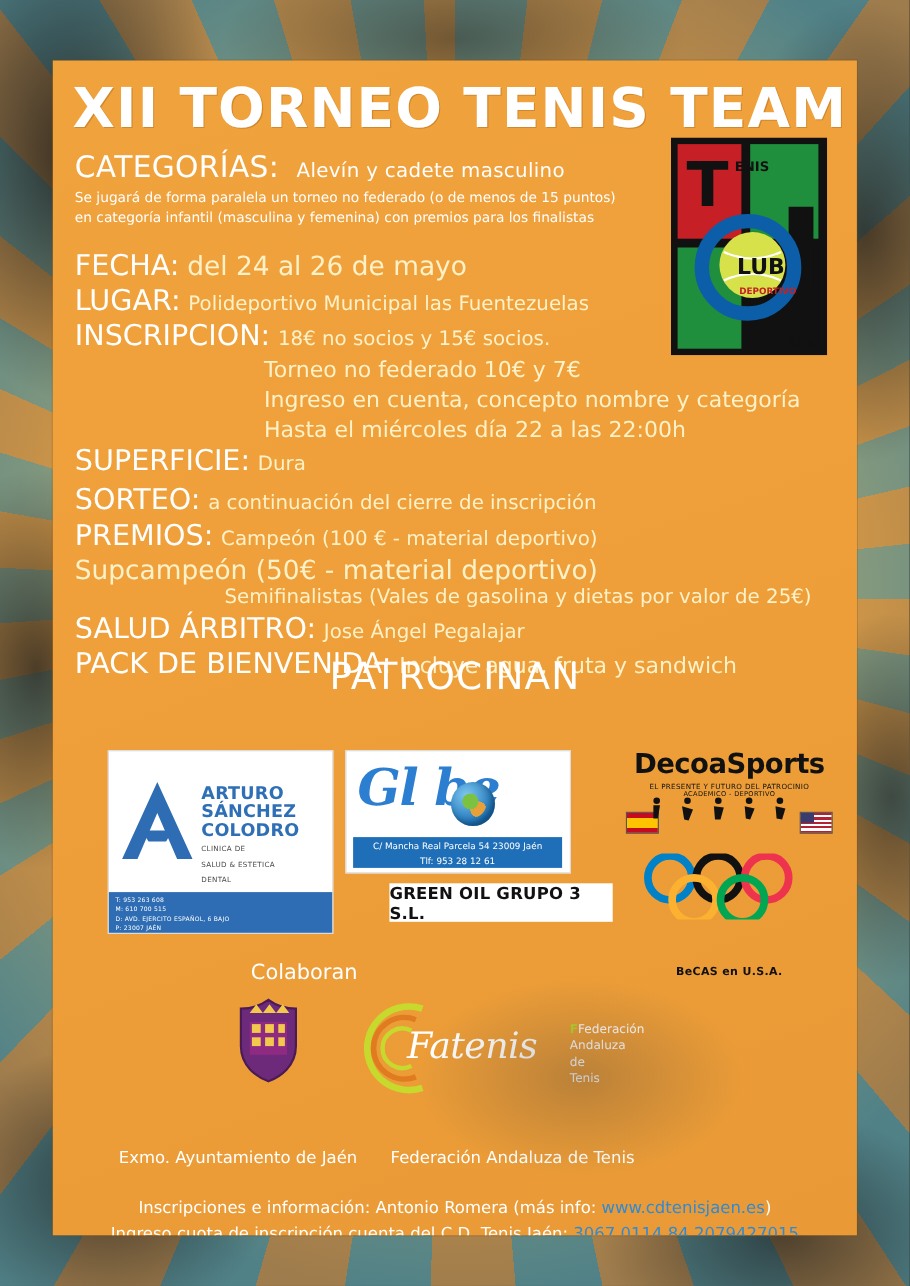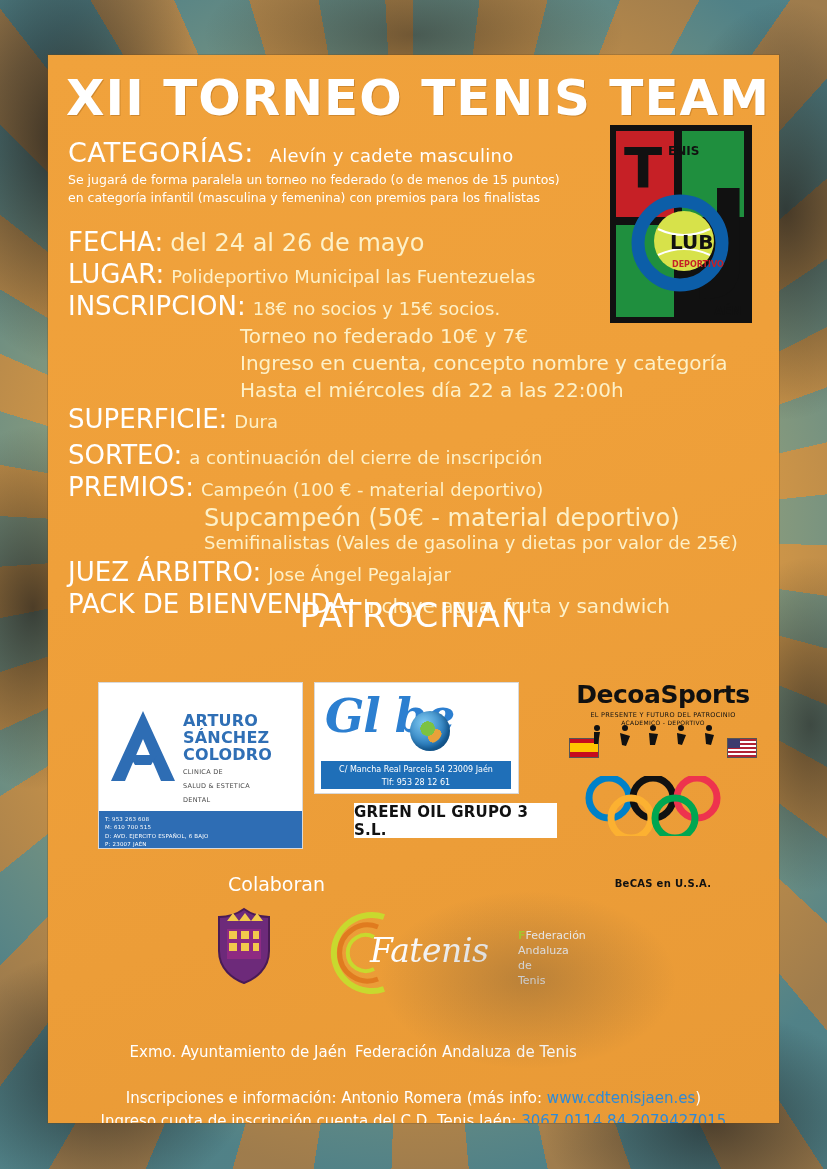--- a/index.html
+++ b/index.html
@@ -73,21 +73,21 @@
     font-size:26px;color:#ffffff;white-space:nowrap;
   }
   .val{
     font-size:18px;color:#fdf1c8;margin-left:7px;white-space:nowrap;
   }
   .val.big{font-size:24px;}
   .sub-line{
     font-size:20px;color:#fdf1c8;margin-left:172px;line-height:1.35;white-space:nowrap;
   }
   .prem-line{
-    font-size:24px;color:#fdf1c8;margin-left:136px;white-space:nowrap;
+    font-size:24px;color:#fdf1c8;white-space:nowrap;
   }
   .prem-line.sm{font-size:18px;margin-left:136px;}
 
   .patrocinan{
     position:absolute;left:0;top:540px;width:731px;text-align:center;
     font-size:34px;color:#ffffff;letter-spacing:1px;
   }
 
   
   .logo-arturo{
@@ -162,21 +162,21 @@
     position:absolute;left:180px;top:818px;font-size:19px;color:#ffffff;
   }
   .shield{position:absolute;left:165px;top:852px;}
   .fatenis{position:absolute;left:278px;top:852px;width:240px;height:92px;}
   .fatenis .fword{
     position:absolute;left:44px;top:24px;font-family:"DejaVu Serif", serif;font-style:italic;
     font-size:33px;color:#ffffff;letter-spacing:-.5px;
   }
   .fatenis .flines{position:absolute;left:192px;top:22px;font-size:11px;line-height:1.35;color:#fff;}
   .fatenis .flines b{color:#b9d72b;}
-  .cap1{position:absolute;left:60px;top:988px;width:260px;text-align:center;font-size:15px;color:#ffffff;}
+  .cap1{position:absolute;left:60px;top:988px;width:260px;text-align:left;font-size:15px;color:#ffffff;}
   .cap2{position:absolute;left:278px;top:988px;width:280px;text-align:center;font-size:15px;color:#ffffff;}
 
   .footer{
     position:absolute;left:0;top:1032px;width:731px;text-align:center;color:#ffffff;
     font-size:15px;line-height:1.55;
   }
   .footer .blue{color:#2f8ad6;}
 
   
   .clublogo{
@@ -237,21 +237,21 @@
 
     <div class="row">
       <span class="lbl">PREMIOS:</span>
       <span class="val">Campeón (100 € - material deportivo)</span>
     </div>
 
     <div class="prem-line">Supcampeón (50€ - material deportivo)</div>
     <div class="prem-line sm">Semifinalistas (Vales de gasolina y dietas por valor de 25€)</div>
 
     <div class="row" style="margin-top:4px">
-      <span class="lbl">JUEZ ÁRBITRO:</span>
+      <span class="lbl">SALUD ÁRBITRO:</span>
       <span class="val">Jose Ángel Pegalajar</span>
     </div>
 
     <div class="row">
       <span class="lbl">PACK DE BIENVENIDA:</span>
       <span class="val" style="font-size:20px">Incluye agua, fruta y sandwich</span>
     </div>
   </div>
 
   <div class="patrocinan">PATROCINAN</div>

